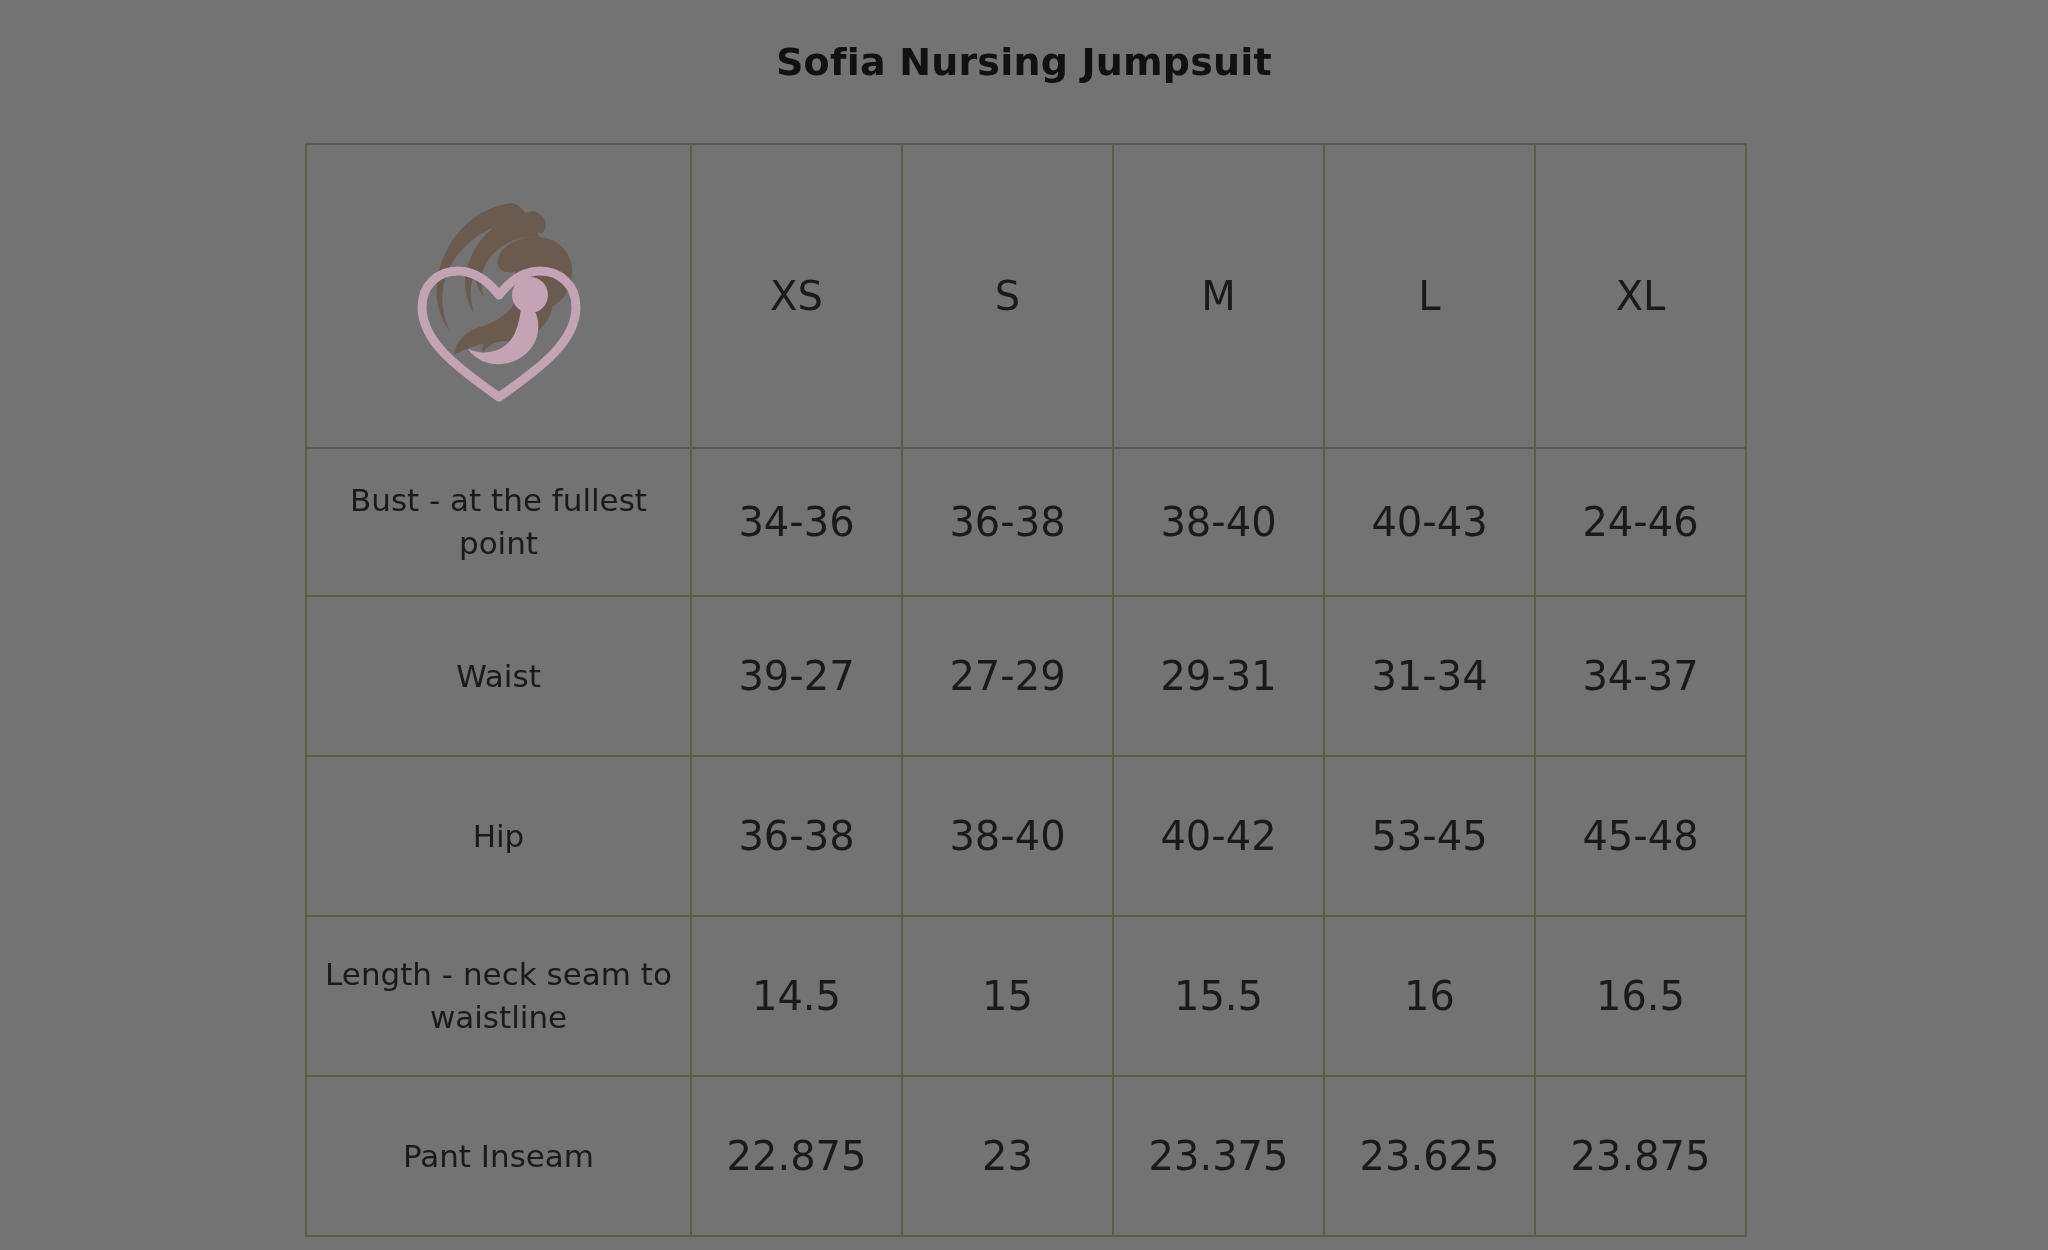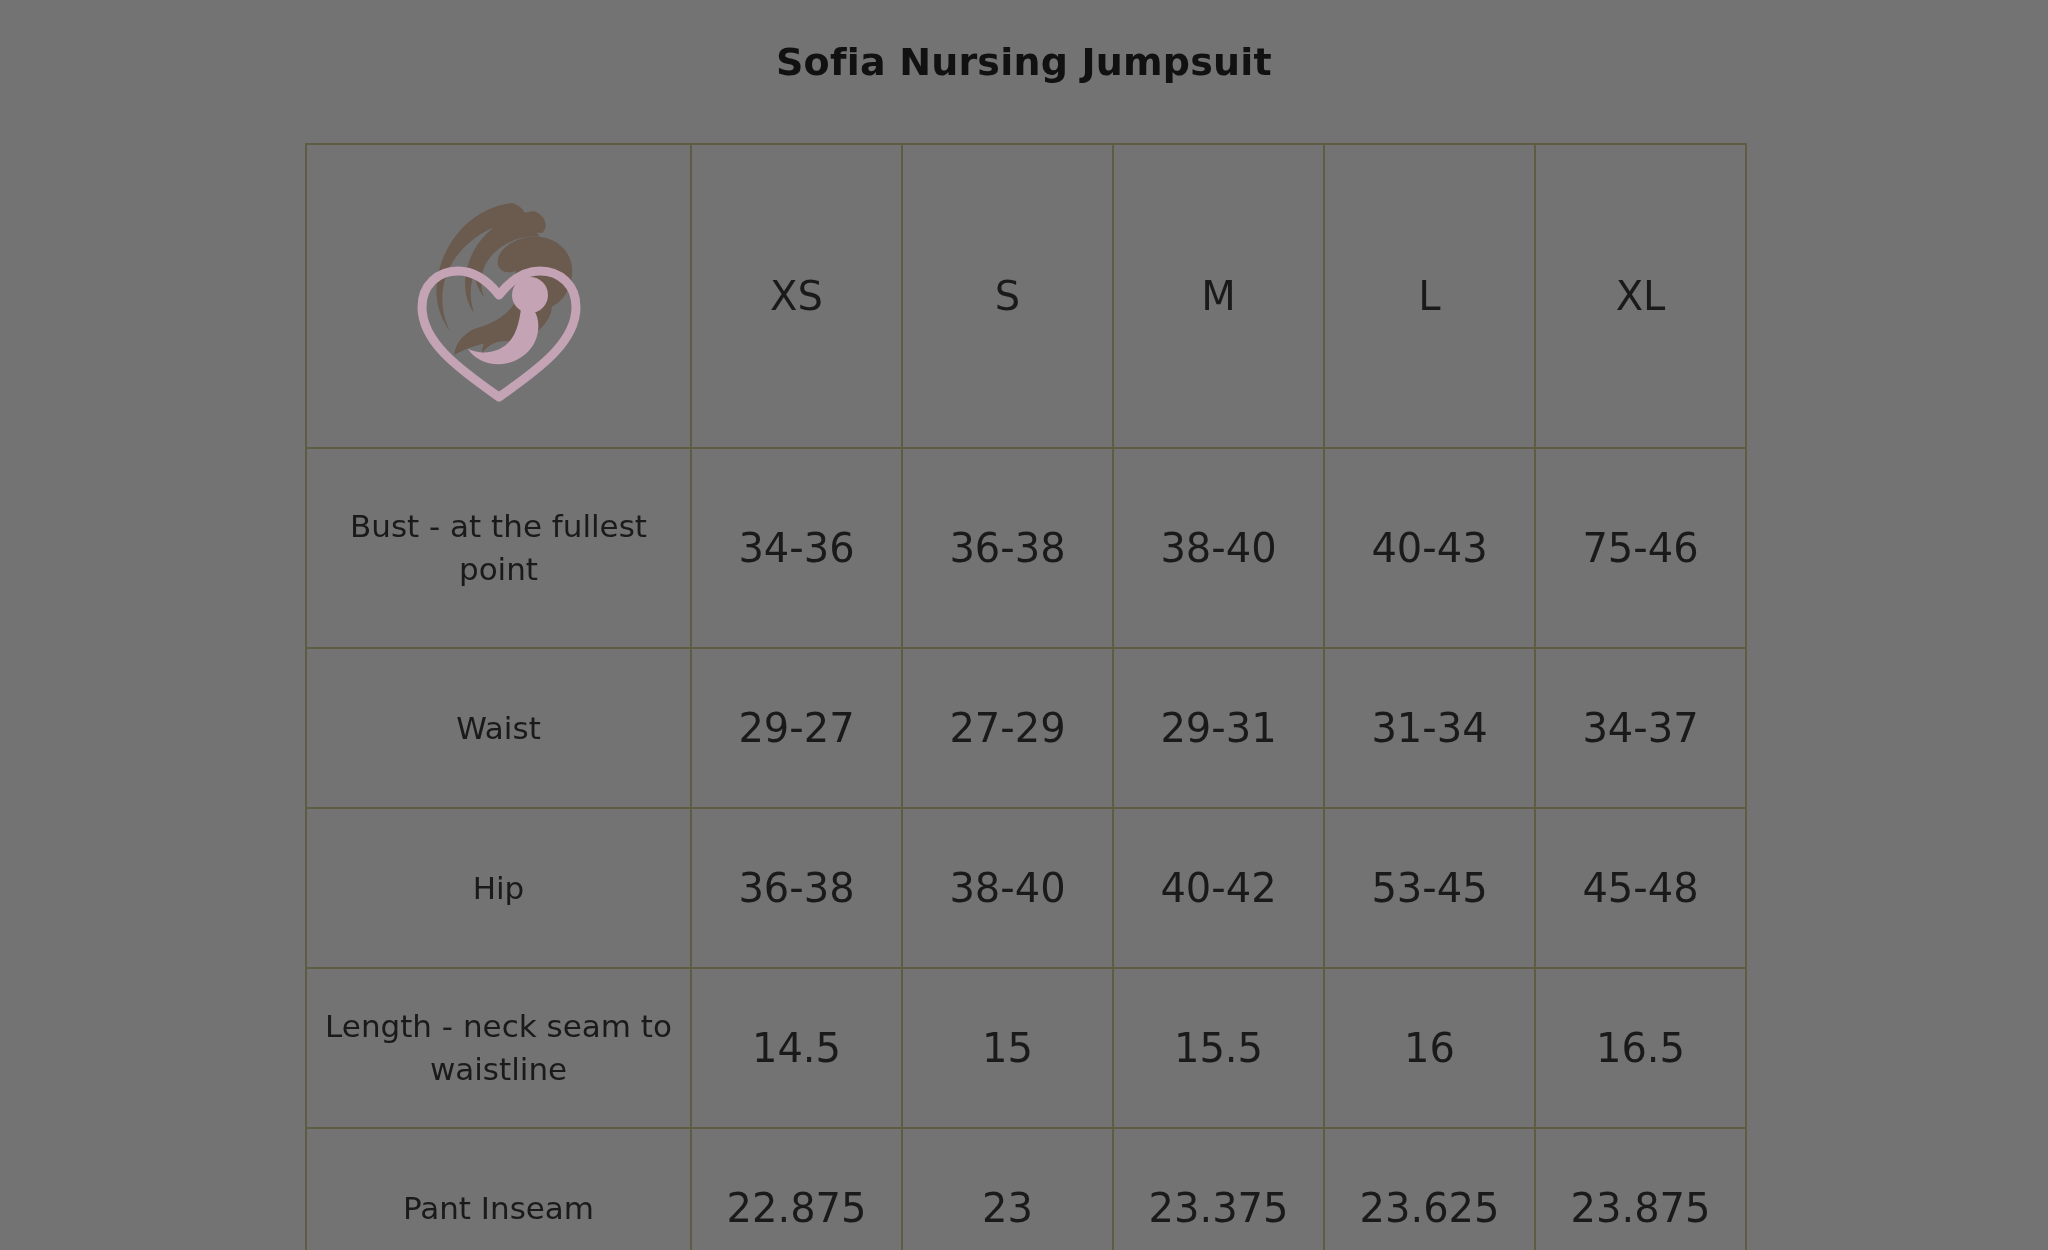--- a/index.html
+++ b/index.html
@@ -69,21 +69,21 @@
     line-height: 1.38;
     padding: 10px 14px;
   }
   .row-value {
     font-size: 40px;
     font-weight: 400;
     padding: 16px 6px;
     border-radius: 7px;
   }
   tr.data-row { height: 160px; }
-  tr.data-row.tall { height: 200px; margin-top: 25px; }
+  tr.data-row.tall { height: 148px; margin-top: 25px; }
 </style>
 </head>
 <body>
 
 <div class="page">
 
   <div class="title">Sofia Nursing Jumpsuit</div>
 
   <table class="size-table">
     <colgroup>
@@ -123,26 +123,26 @@
         <td class="header-size">L</td>
         <td class="header-size">XL</td>
       </tr>
 
       <tr class="data-row tall">
         <td class="row-label">Bust - at the fullest point</td>
         <td class="row-value">34-36</td>
         <td class="row-value">36-38</td>
         <td class="row-value">38-40</td>
         <td class="row-value">40-43</td>
-        <td class="row-value">75-46</td>
+        <td class="row-value">24-46</td>
       </tr>
 
       <tr class="data-row">
         <td class="row-label">Waist</td>
-        <td class="row-value">29-27</td>
+        <td class="row-value">39-27</td>
         <td class="row-value">27-29</td>
         <td class="row-value">29-31</td>
         <td class="row-value">31-34</td>
         <td class="row-value">34-37</td>
       </tr>
 
       <tr class="data-row">
         <td class="row-label">Hip</td>
         <td class="row-value">36-38</td>
         <td class="row-value">38-40</td>

